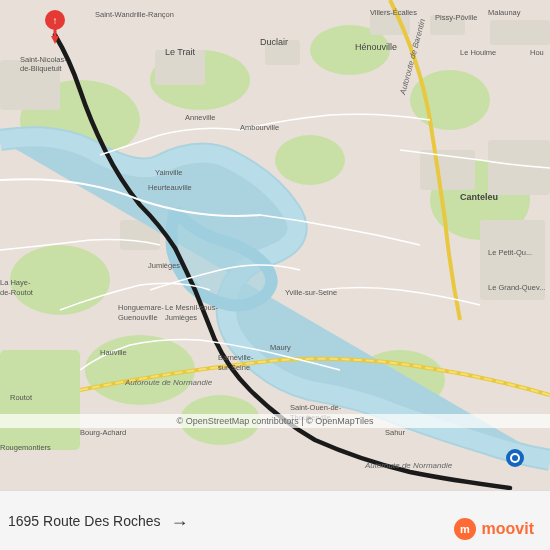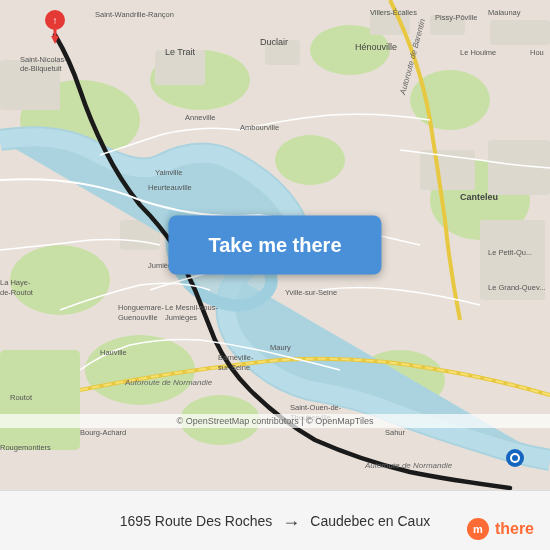--- a/index.html
+++ b/index.html
@@ -41,23 +41,22 @@
       box-shadow: 0 2px 8px rgba(0,0,0,0.3);
     }
 
     #footer {
       width: 550px;
       height: 60px;
       background-color: #f5f5f5;
       border-top: 1px solid #ddd;
       display: flex;
       align-items: center;
-      justify-content: center;
       gap: 0;
-      padding: 0 16px;
+      padding: 0 8px;
     }
 
     #footer-from {
       font-size: 14px;
       color: #333;
       font-weight: 500;
     }
 
     #footer-arrow {
       font-size: 18px;
@@ -253,32 +252,30 @@
 
     <text x="0" y="450" class="map-label-small" font-size="8">Rougemontiers</text>
 
     <text x="125" y="385" class="autoroute-label" fill="#666" font-size="7.5">Autoroute de Normandie</text>
     <text x="365" y="468" class="autoroute-label" fill="#666" font-size="7.5">Autoroute de Normandie</text>
 
     <text x="405" y="95" class="autoroute-label" fill="#666" font-size="7.5" transform="rotate(-75, 405, 95)">Autoroute de Barentin</text>
   </svg>
 
   
-  <button id="take-me-there-btn">Take me there</button>
 
   
   <div id="attribution">© OpenStreetMap contributors | © OpenMapTiles</div>
 </div>
 
 <div id="footer">
   <span id="footer-from">1695 Route Des Roches</span>
   <span id="footer-arrow">→</span>
-  <span id="footer-to">Caudebec en Caux</span>
 
   <div id="moovit-logo" style="position:absolute;right:16px;">
 
     <svg width="22" height="22" viewBox="0 0 22 22">
       <circle cx="11" cy="11" r="11" fill="#ff6b35"></circle>
       <text x="11" y="15" text-anchor="middle" fill="white" font-size="11" font-weight="bold">m</text>
     </svg>
-    <span style="font-size:16px;font-weight:bold;color:#ff6b35;margin-left:2px;">there</span>
+    <span style="font-size:16px;font-weight:bold;color:#ff6b35;margin-left:2px;">moovit</span>
   </div>
 </div>
 
 </body></html>

